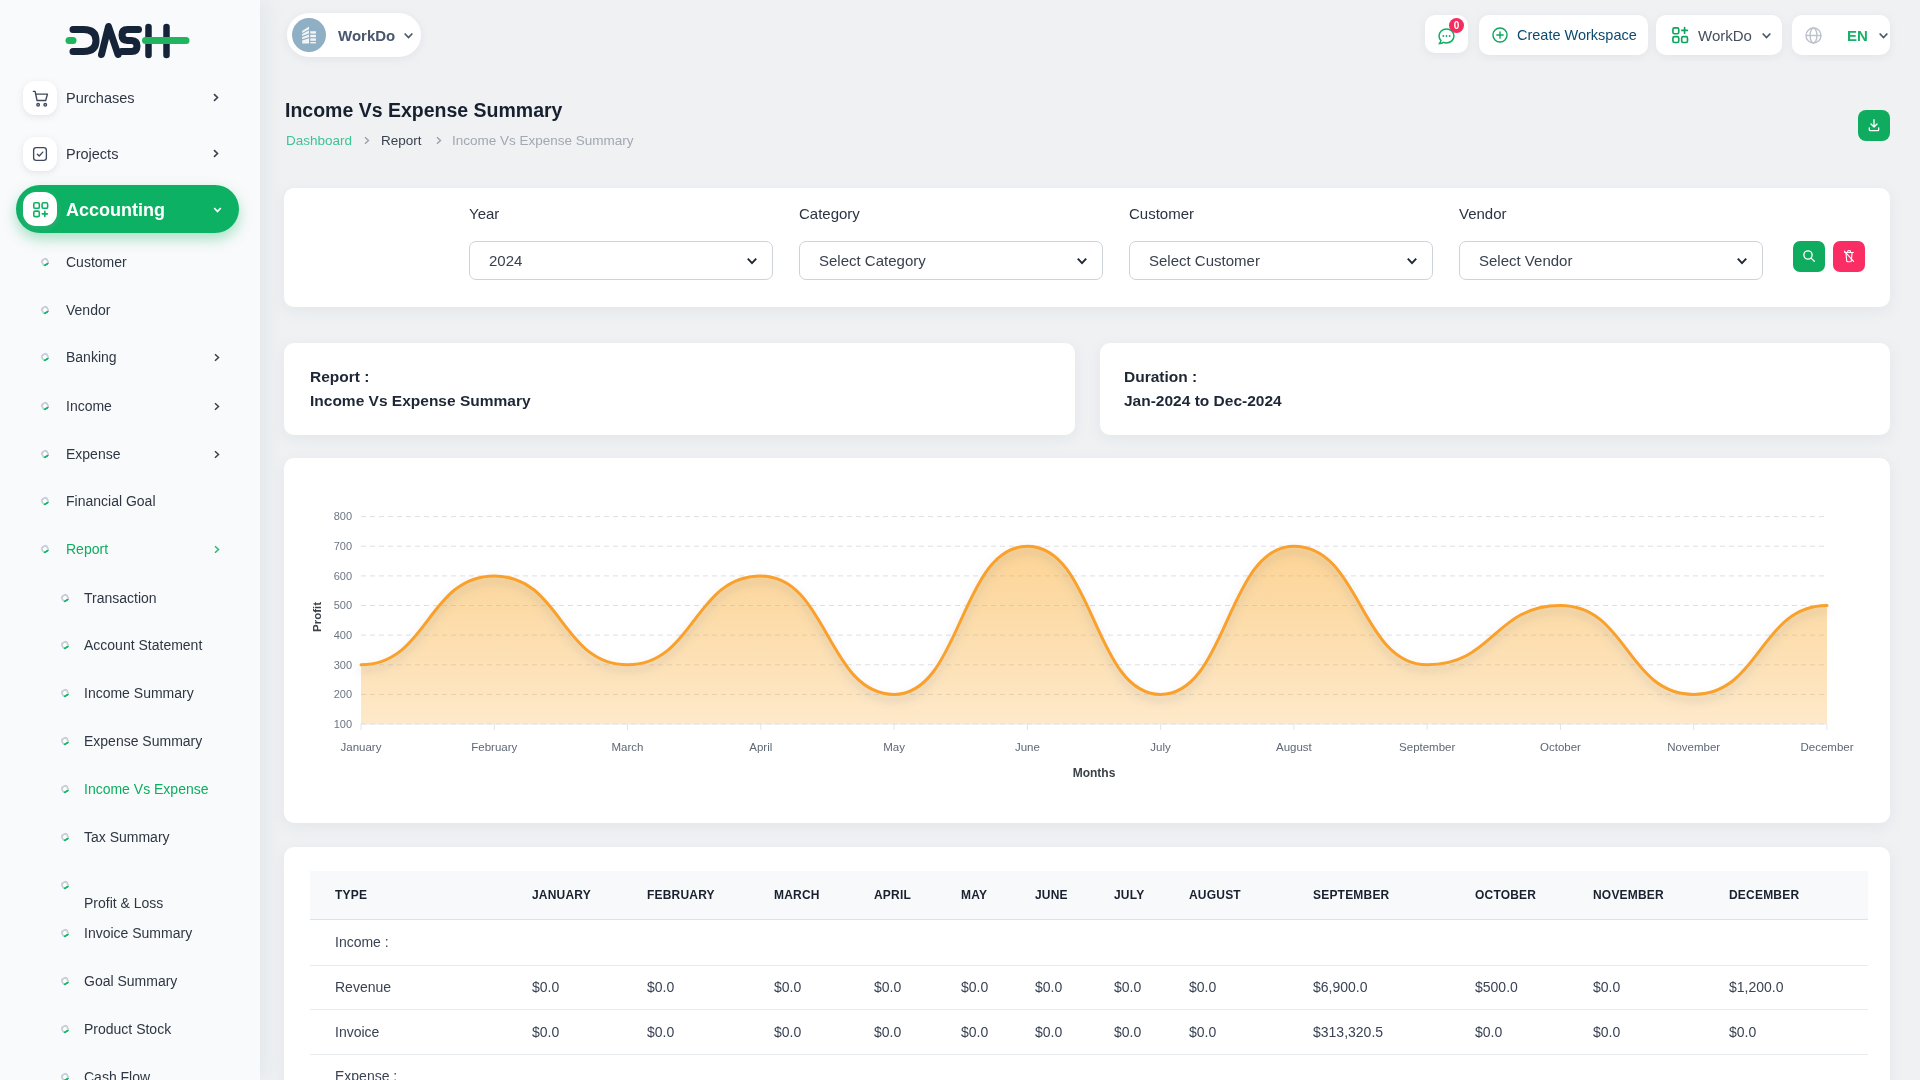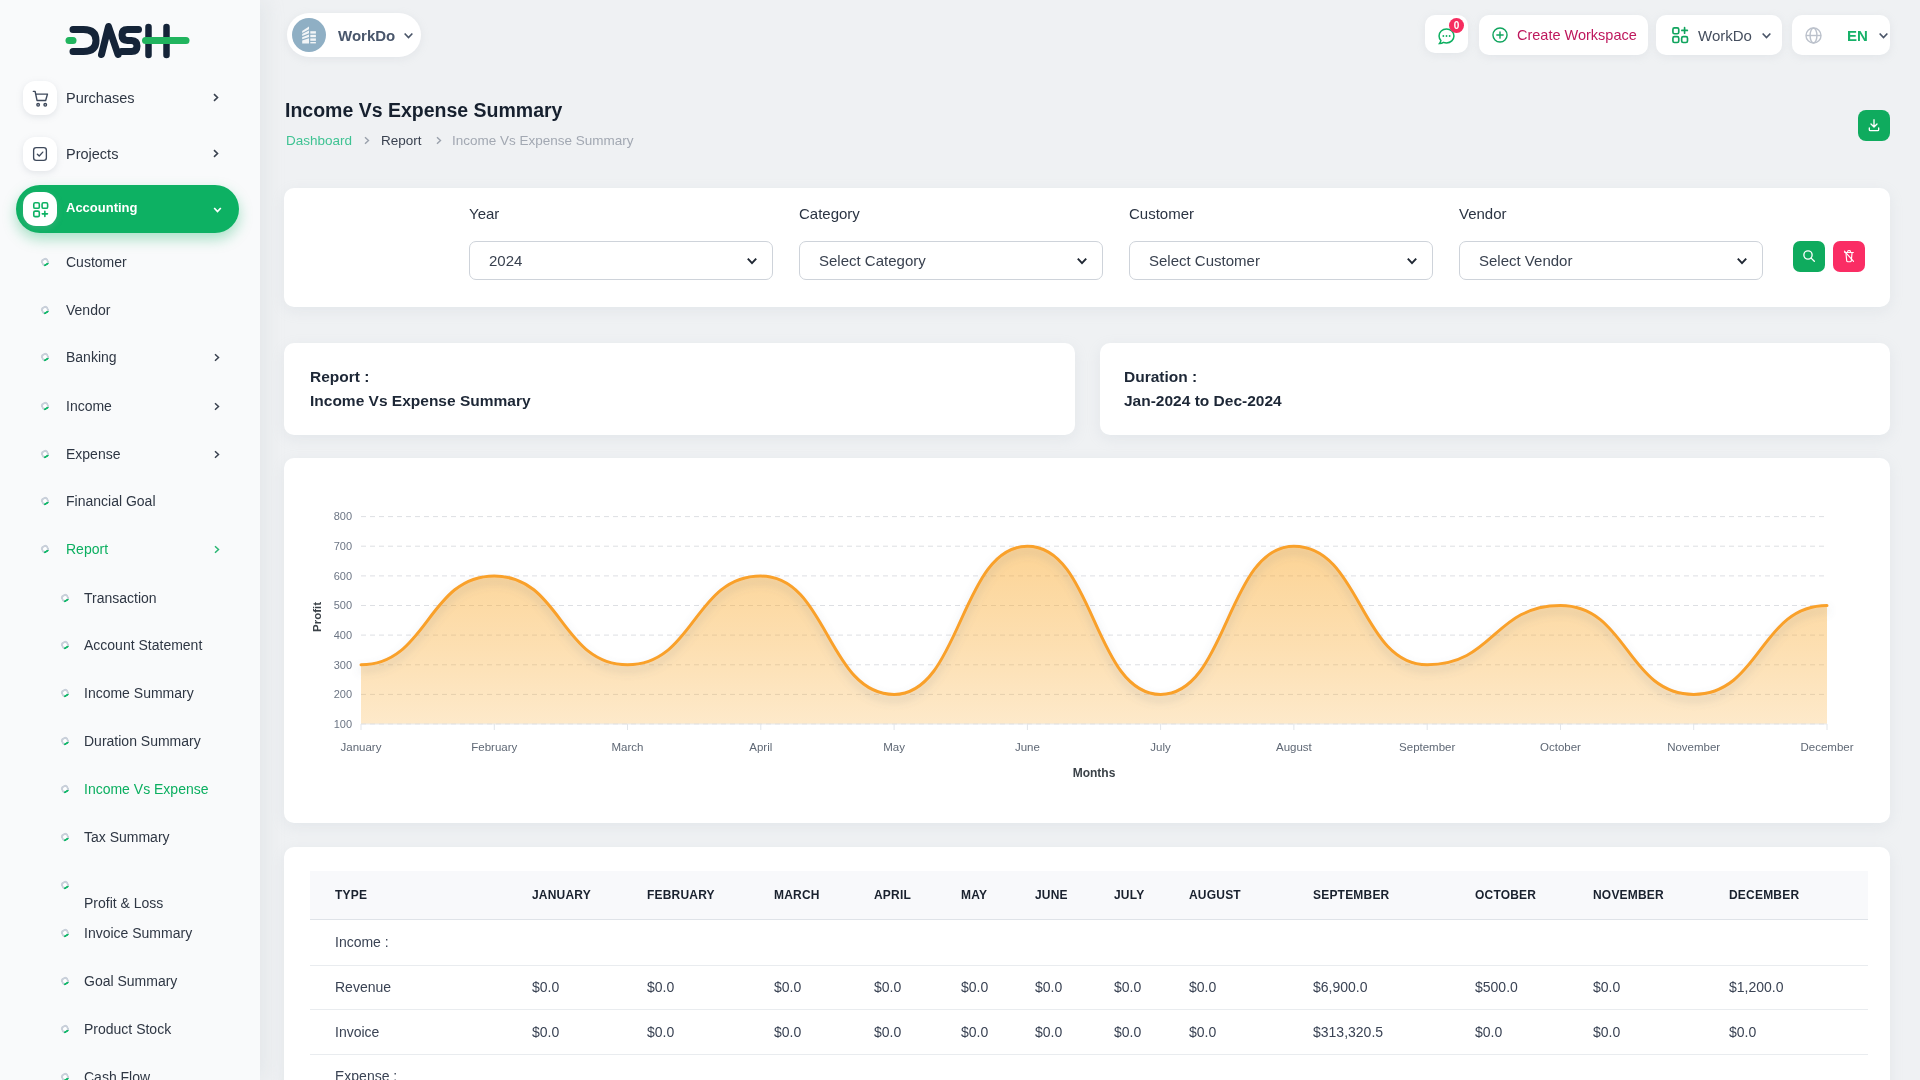--- a/index.html
+++ b/index.html
@@ -78,21 +78,21 @@
 
     <div class="abs" style="left:16px;top:185px;width:223px;height:48px;background:#0db163;border-radius:24px;box-shadow:0 6px 14px rgba(13,177,99,.35)"></div>
     <div class="iconbox" style="left:23px;top:192px;border-radius:13px">
       <svg width="19" height="19" viewBox="0 0 24 24" fill="none" stroke="#0db163" stroke-width="2" stroke-linecap="round">
           <rect x="3.5" y="3.5" width="7" height="7" rx="1.8"></rect>
           <rect x="14" y="3.5" width="7" height="7" rx="1.8"></rect>
           <rect x="3.5" y="14" width="7" height="7" rx="1.8"></rect>
           <path d="M17.5 14.2v6.6M14.2 17.5h6.6"></path>
         </svg>
     </div>
-    <div class="navtxt" style="left:66px;top:200px;font-size:13px;font-weight:bold;color:#fff">Accounting</div>
+    <div class="navtxt" style="left:66px;top:200px;font-size:18px;font-weight:bold;color:#fff">Accounting</div>
     <svg class="chev" style="left:213px;top:205px" viewBox="0 0 9 9" fill="none" stroke="#fff" stroke-width="1.7">
         <path d="M1.2 3 L4.5 6.5 L7.8 3"></path>
       </svg>
 
     <div class="bullet" style="left:41px;top:258px"></div>
       <div class="navtxt" style="left:66px;top:254px">Customer</div>
     <div class="bullet" style="left:41px;top:306px"></div>
       <div class="navtxt" style="left:66px;top:302px">Vendor</div>
     <div class="bullet" style="left:41px;top:353px"></div>
       <div class="navtxt" style="left:66px;top:349px">Banking</div>
@@ -116,21 +116,21 @@
     <svg class="chev" style="left:212px;top:545px" viewBox="0 0 9 9" fill="none" stroke="#2bb673" stroke-width="1.5">
         <path d="M3 1.2 L6.5 4.5 L3 7.8"></path>
       </svg>
     <div class="bullet" style="left:61px;top:594px"></div>
       <div class="navtxt" style="left:84px;top:590px">Transaction</div>
     <div class="bullet" style="left:61px;top:641px"></div>
       <div class="navtxt" style="left:84px;top:637px">Account Statement</div>
     <div class="bullet" style="left:61px;top:689px"></div>
       <div class="navtxt" style="left:84px;top:685px">Income Summary</div>
     <div class="bullet" style="left:61px;top:737px"></div>
-      <div class="navtxt" style="left:84px;top:733px">Duration Summary</div>
+      <div class="navtxt" style="left:84px;top:733px">Expense Summary</div>
     <div class="bullet" style="left:61px;top:785px"></div>
       <div class="navtxt grn" style="left:84px;top:781px">Income Vs Expense</div>
     <div class="bullet" style="left:61px;top:833px"></div>
       <div class="navtxt" style="left:84px;top:829px">Tax Summary</div>
     <div class="bullet" style="left:61px;top:881px"></div>
       <div class="navtxt" style="left:84px;top:895px">Profit &amp; Loss</div>
     <div class="bullet" style="left:61px;top:929px"></div>
       <div class="navtxt" style="left:84px;top:925px">Invoice Summary</div>
     <div class="bullet" style="left:61px;top:977px"></div>
       <div class="navtxt" style="left:84px;top:973px">Goal Summary</div>
@@ -172,21 +172,21 @@
           </g>
         </svg>
     </div>
     <div class="abs" style="left:1449px;top:18px;width:15px;height:15px;border-radius:50%;background:#f62c5f;color:#fff;font-size:10px;font-weight:bold;text-align:center;line-height:15px">0</div>
 
     <div class="pill" style="left:1479px;top:15px;width:169px;height:40px;">
       <svg style="margin-left:12px" width="18" height="18" viewBox="0 0 24 24" fill="none" stroke="#0fa45d" stroke-width="1.9" stroke-linecap="round">
           <circle cx="12" cy="12" r="9.4"></circle>
           <path d="M12 7.8v8.4M7.8 12h8.4"></path>
         </svg>
-      <div style="margin-left:8px;font-size:14.5px;color:#be185d">Create Workspace</div>
+      <div style="margin-left:8px;font-size:14.5px;color:#0c4a6e">Create Workspace</div>
     </div>
 
     <div class="pill" style="left:1656px;top:15px;width:126px;height:40px;">
       <svg style="margin-left:14px" width="20" height="20" viewBox="0 0 24 24" fill="none" stroke="#0fa45d" stroke-width="2" stroke-linecap="round">
           <rect x="3.5" y="3.5" width="7" height="7" rx="1.8"></rect>
           <rect x="3.5" y="14" width="7" height="7" rx="1.8"></rect>
           <rect x="14" y="14" width="7" height="7" rx="1.8"></rect>
           <path d="M17.5 3.2v6.6M14.2 6.5h6.6"></path>
         </svg>
       <div style="margin-left:8px;font-size:15px;font-weight:500;color:#454e5e">WorkDo</div>

